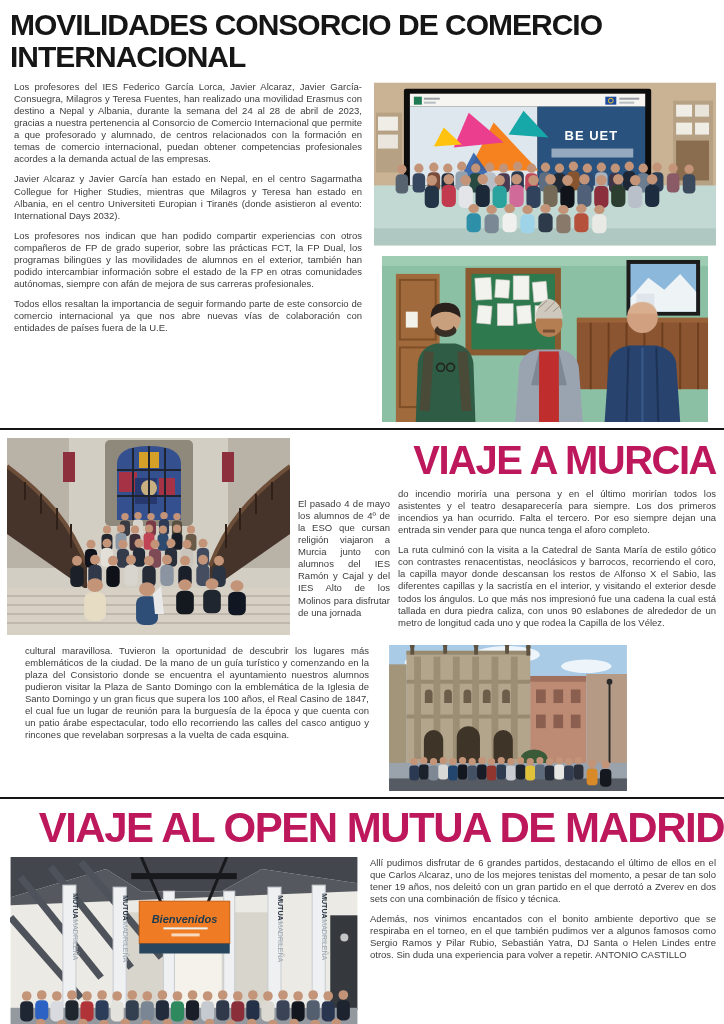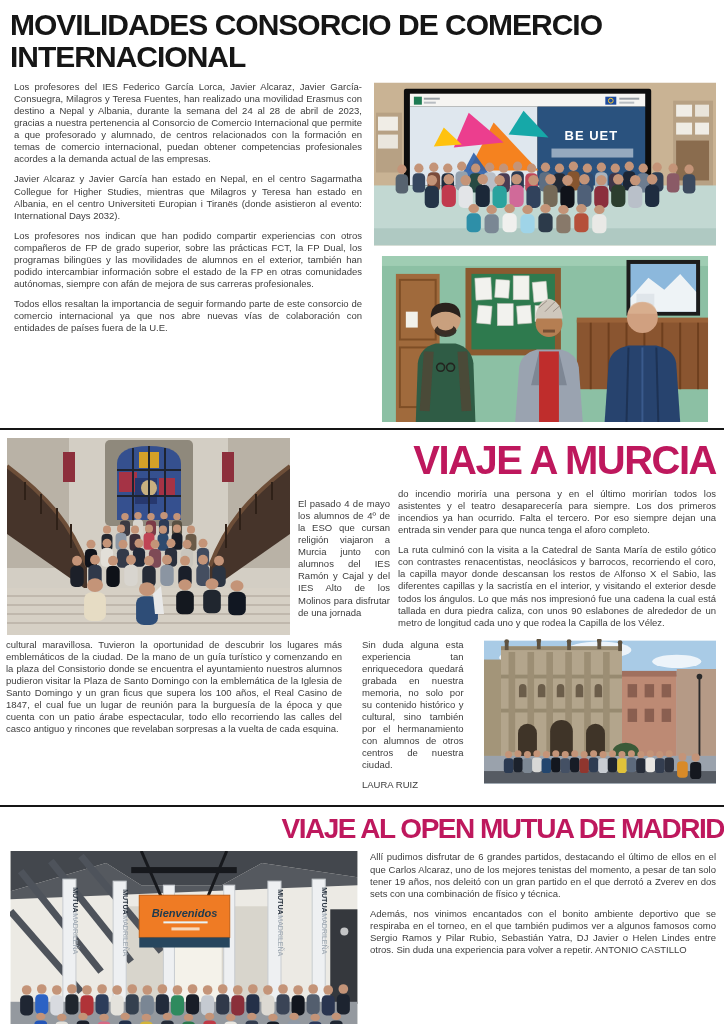--- a/index.html
+++ b/index.html
@@ -15,25 +15,25 @@
   .a1-text{width:348px;}
   .a1-photos{flex:1;display:flex;flex-direction:column;gap:9px;}
   .photo{display:block;}
   
   .m-top{display:flex;gap:8px;padding:0 8px 0 7px;margin-top:4px;}
   .m-right{flex:1;}
   .m-title{font-size:40px;margin:2px 0 8px;}
   .m-cols{display:flex;gap:8px;align-items:center;}
   .m-narrow{width:92px;}
   .m-wide{flex:1;}
-  .m-bottom{display:flex;gap:20px;padding:0 8px 0 6px;margin-top:2px;}
+  .m-bottom{display:flex;gap:20px;padding:0 8px 0 25px;margin-top:8px;}
   .m-bleft{width:344px;}
   .m-bnarrow{width:104px;}
   
-  .d-title{font-size:28px;margin:4px 0 8px;}
+  .d-title{font-size:42px;margin:4px 0 8px;}
   .a3{display:flex;gap:12px;padding:0 8px 0 10px;}
   .a3-text{flex:1;}
   svg text{font-family:"Liberation Sans",sans-serif;}
 </style>
 </head>
 <body>
 
 <div class="page">
 
   <svg width="0" height="0" style="position:absolute">
@@ -306,24 +306,20 @@
           <p class="body">La ruta culminó con la visita a la Catedral de Santa María de estilo gótico con contrastes renacentistas, neoclásicos y barrocos, recorriendo el coro, la capilla mayor donde descansan los restos de Alfonso X el Sabio, las diferentes capillas y la sacristía en el interior, y visitando el exterior desde todos los ángulos. Lo que más nos impresionó fue una cadena la cual está tallada en dura piedra caliza, con unos 90 eslabones de alrededor de un metro de longitud cada uno y que rodea la Capilla de los Vélez.</p>
         </div>
       </div>
     </div>
   </div>
 
   <div class="m-bottom">
     <div class="m-bleft">
       <p class="body">cultural maravillosa. Tuvieron la oportunidad de descubrir los lugares más emblemáticos de la ciudad. De la mano de un guía turístico y comenzando en la plaza del Consistorio donde se encuentra el ayuntamiento nuestros alumnos pudieron visitar la Plaza de Santo Domingo con la emblemática de la Iglesia de Santo Domingo y un gran ficus que supera los 100 años, el Real Casino de 1847, el cual fue un lugar de reunión para la burguesía de la época y que cuenta con un patio árabe espectacular, todo ello recorriendo las calles del casco antiguo y rincones que revelaban sorpresas a la vuelta de cada esquina.</p>
     </div>
-    <div class="m-bnarrow">
-      <p class="body">Sin duda alguna esta experiencia tan enriquecedora quedará grabada en nuestra memoria, no solo por su contenido histórico y cultural, sino también por el hermanamiento con alumnos de otros centros de nuestra ciudad.</p>
-      <p class="body">LAURA RUIZ</p>
-    </div>
 
     <svg class="photo" width="238" height="146" viewBox="0 0 246 151">
       <rect width="246" height="151" fill="#a9cbe6"></rect>
       <g fill="#ffffff" opacity="0.8">
         <ellipse cx="44" cy="18" rx="28" ry="8"></ellipse>
         <ellipse cx="122" cy="10" rx="34" ry="9"></ellipse>
         <ellipse cx="204" cy="22" rx="26" ry="7"></ellipse>
       </g>
       <rect x="0" y="20" width="18" height="102" fill="#a39579"></rect>
       <rect x="18" y="6" width="128" height="116" fill="#b3a58c"></rect>
@@ -507,17 +503,17 @@
         <use href="#pp" transform="translate(240,176) scale(1.5,1.2)" style="color:#323c4e"></use>
         <use href="#pp" transform="translate(261,177) scale(1.5,1.2)" style="color:#171c26"></use>
         <use href="#pp" transform="translate(282,176) scale(1.5,1.2)" style="color:#8f99a6"></use>
         <use href="#pp" transform="translate(303,177) scale(1.5,1.2)" style="color:#2b3a5c"></use>
         <use href="#pp" transform="translate(324,176) scale(1.5,1.2)" style="color:#1f2733"></use>
       </g>
     </svg>
 
     <div class="a3-text">
       <p class="body">Allí pudimos disfrutar de 6 grandes partidos, destacando el último de ellos en el que Carlos Alcaraz, uno de los mejores tenistas del momento, a pesar de tan solo tener 19 años, nos deleitó con un gran partido en el que derrotó a Zverev en dos sets con una combinación de físico y técnica.</p>
-      <p class="body">Además, nos vinimos encantados con el bonito ambiente deportivo que se respiraba en el torneo, en el que también pudimos ver a algunos famosos como Sergio Ramos y Pilar Rubio, Sebastián Yatra, DJ Javier o Helen Lindes entre otros. Sin duda una experiencia para volver a repetir. ANTONIO CASTILLO</p>
+      <p class="body">Además, nos vinimos encantados con el bonito ambiente deportivo que se respiraba en el torneo, en el que también pudimos ver a algunos famosos como Sergio Ramos y Pilar Rubio, Sebastián Yatra, DJ Santa o Helen Lindes entre otros. Sin duda una experiencia para volver a repetir. ANTONIO CASTILLO</p>
     </div>
   </div>
 
 </div>
 
 </body></html>

